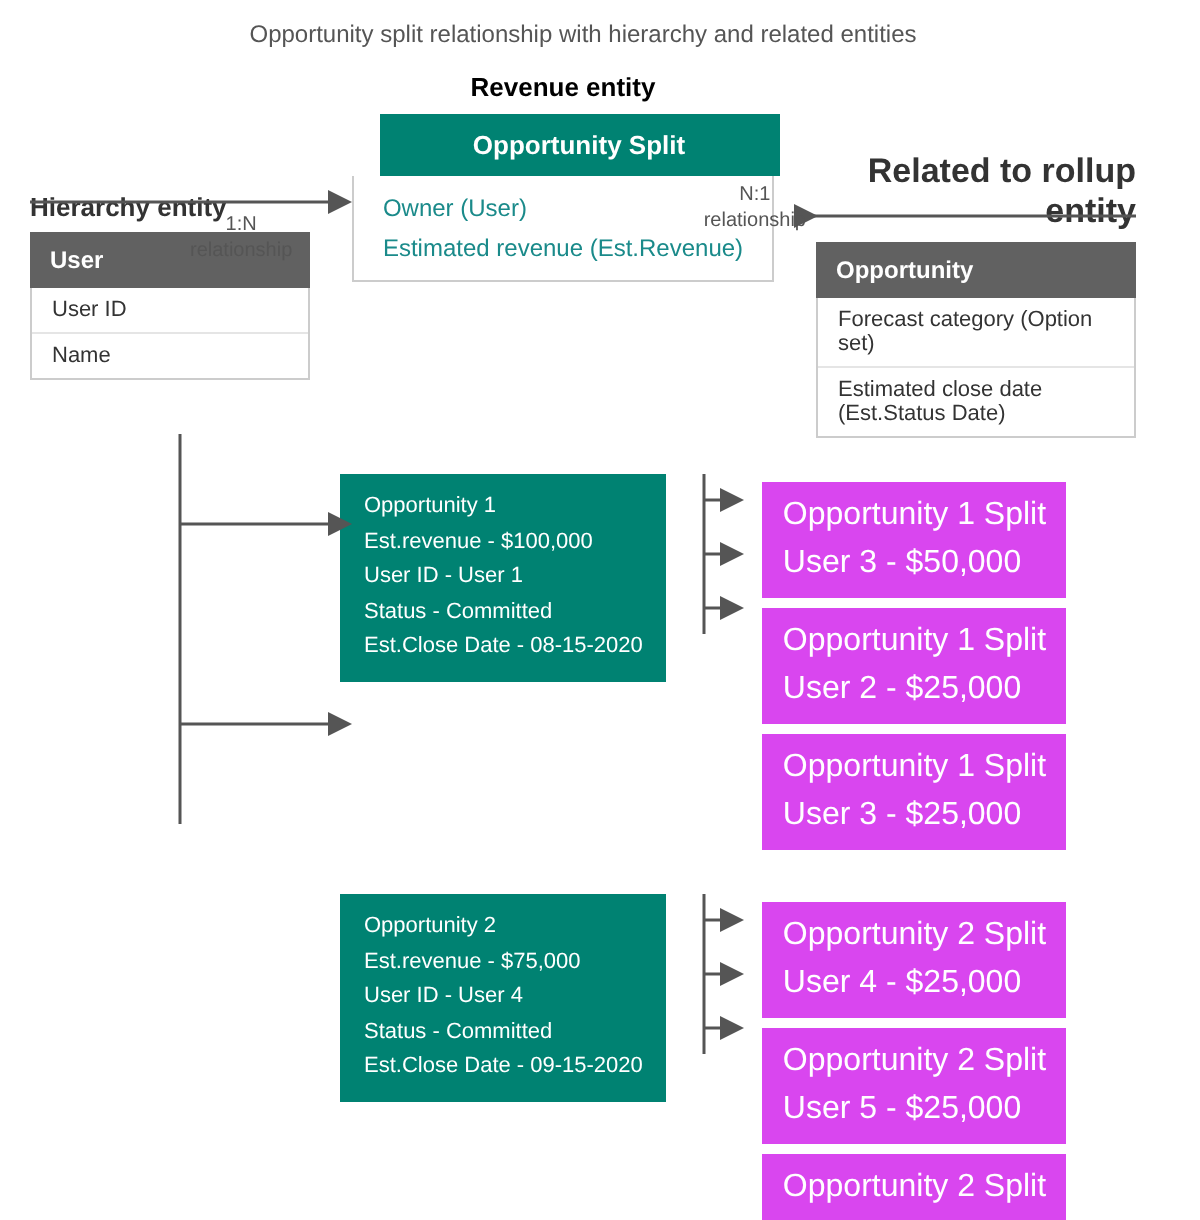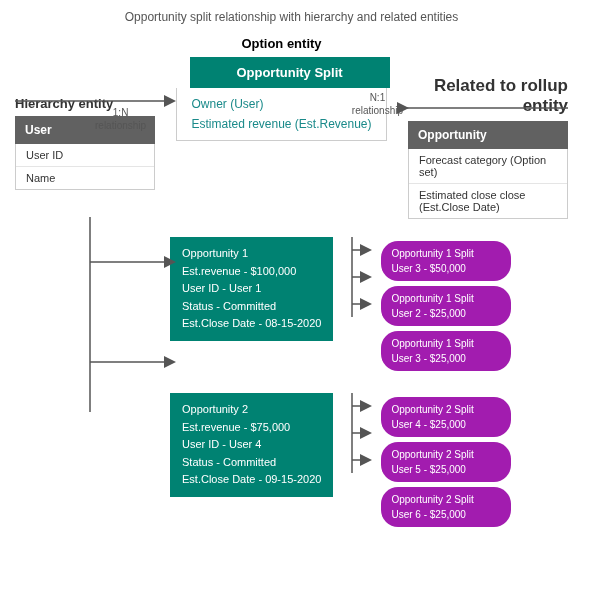--- a/index.html
+++ b/index.html
@@ -106,27 +106,26 @@
     .opp-box {
       background: #008272;
       color: #fff;
       padding: 8px 12px;
       font-size: 11px;
       line-height: 1.6;
       min-width: 160px;
     }
 
     .split-box {
-      background: #a21caf;
+      background: #d946ef;
       color: #fff;
       padding: 5px 10px;
-      font-size: 10px;
+      font-size: 16px;
       line-height: 1.5;
       min-width: 130px;
-      border-radius: 17px;
     }
 
     .top-with-sides {
       display: flex;
       align-items: flex-start;
       width: 100%;
       position: relative;
     }
 
     .top-center {
@@ -148,21 +147,21 @@
     <div class="hierarchy-col" style="padding-top: 60px;">
       <div class="hierarchy-title">Hierarchy entity</div>
       <div class="entity-box-header">User</div>
       <div class="entity-box-body">
         <div class="entity-field">User ID</div>
         <div class="entity-field">Name</div>
       </div>
     </div>
 
     <div class="top-center" style="position:relative; flex:1;">
-      <div class="rollup-label">Option entity</div>
+      <div class="rollup-label">Revenue entity</div>
       <div class="rollup-box">Opportunity Split</div>
       <div class="rollup-fields">
         <div class="field-item">Owner (User)</div>
         <div class="field-item">Estimated revenue (Est.Revenue)</div>
       </div>
 
       <div style="position:absolute; left:-60px; top:70px; font-size:10px; color:#555; text-align:center; line-height:1.3;">
         1:N<br>relationship
       </div>
 
@@ -174,21 +173,21 @@
         </defs>
         <line x1="0" y1="15" x2="155" y2="15" stroke="#555" stroke-width="1.5" marker-end="url(#arr1)"></line>
       </svg>
     </div>
 
     <div class="related-col" style="padding-top: 40px;">
       <div class="related-title">Related to rollup entity</div>
       <div class="entity-box-header">Opportunity</div>
       <div class="entity-box-body">
         <div class="entity-field">Forecast category (Option set)</div>
-        <div class="entity-field">Estimated close close (Est.Close Date)</div>
+        <div class="entity-field">Estimated close date (Est.Status Date)</div>
       </div>
     </div>
 
     <div style="position:absolute; right:165px; top:55px; font-size:10px; color:#555; text-align:center; line-height:1.3; z-index:2;">
       N:1<br>relationship
     </div>
     <svg style="position:absolute; right:0; top:62px; overflow:visible; pointer-events:none; z-index:1;" width="170" height="20">
       <defs>
         <marker id="arr2" markerWidth="8" markerHeight="8" refX="4" refY="4" orient="auto">
           <path d="M8,0 L8,8 L0,4 Z" fill="#555"></path>

